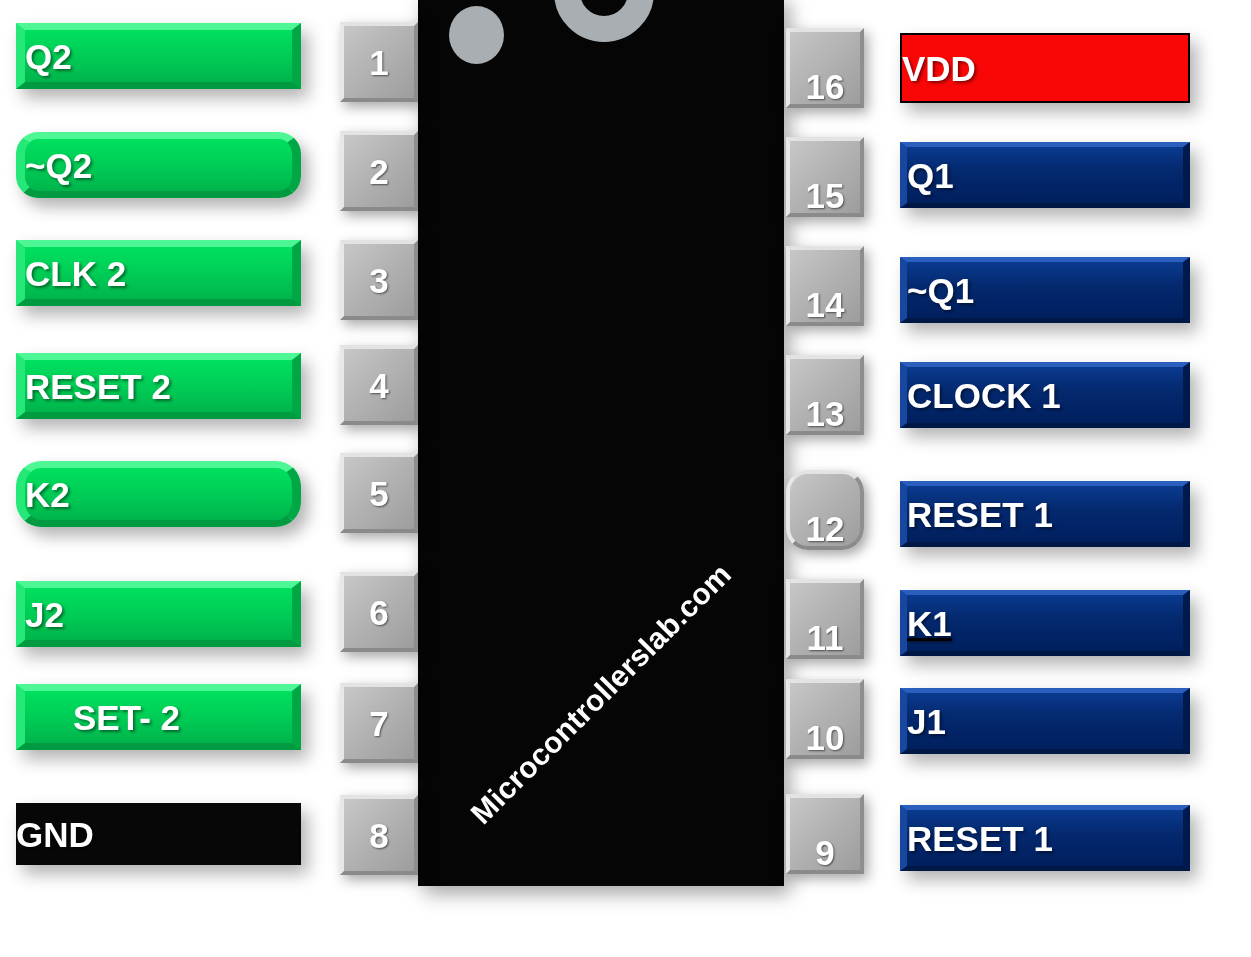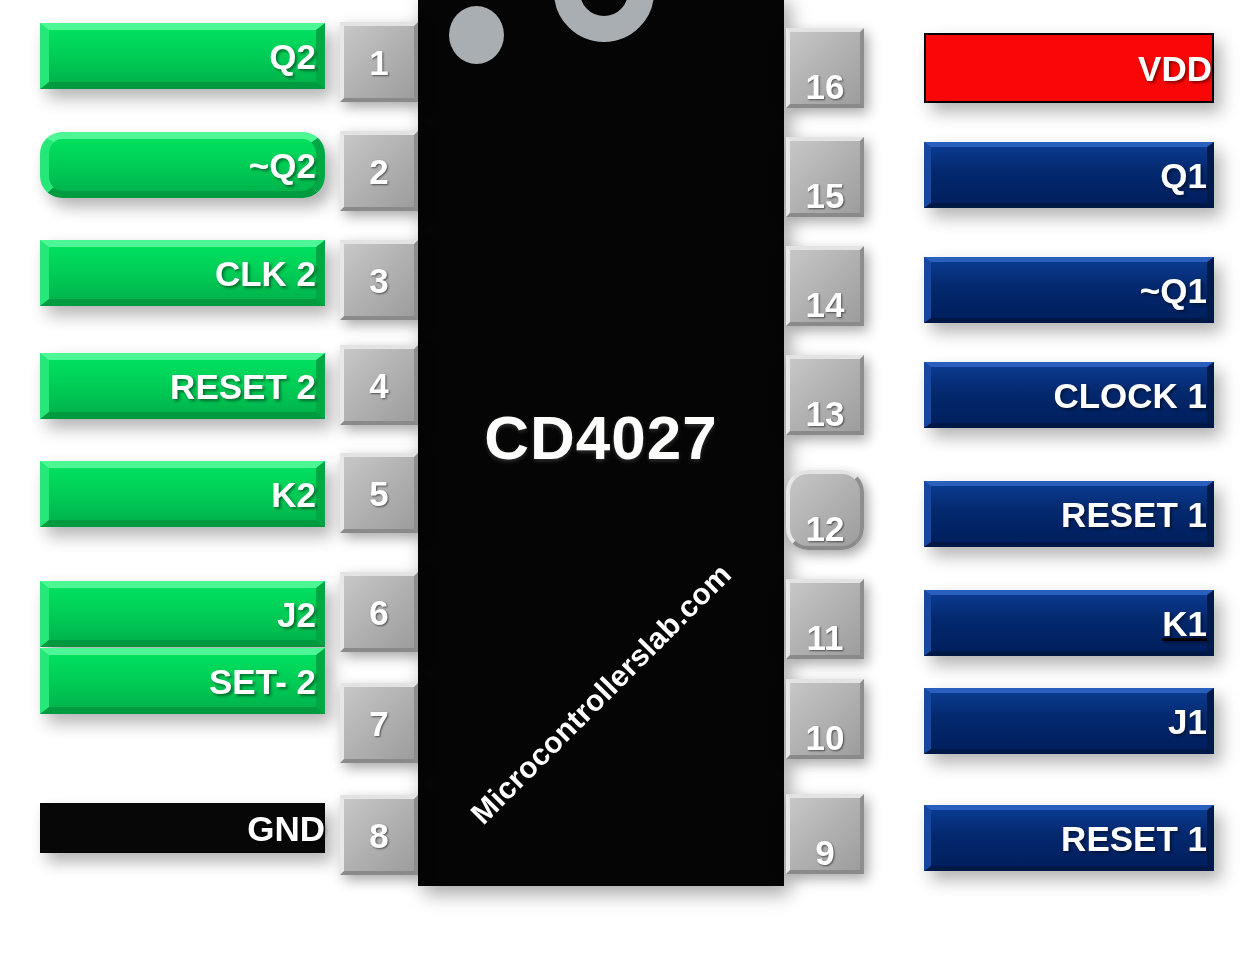--- a/index.html
+++ b/index.html
@@ -60,25 +60,24 @@
     color:#ffffff;font-size:35px;font-weight:bold;
     text-shadow:1px 1px 2px rgba(0,0,0,.55);
     line-height:1;
   }
   .pinbox.left{left:340px;}
   .pinbox.right{left:786px;align-items:flex-end;}
 
   
   .bar{
     position:absolute;height:66px;
-    display:flex;align-items:center;justify-content:flex-end;
+    display:flex;align-items:center;justify-content:flex-start;
     box-sizing:border-box;
     box-shadow:7px 9px 16px rgba(0,0,0,.30);
     z-index:4;
-    margin-left:24px;
   }
   .bar span{
     color:#ffffff;font-size:35px;font-weight:bold;
     text-shadow:2px 2px 3px rgba(0,0,0,.45);
     line-height:1;white-space:nowrap;
   }
   .bar.left{left:16px;width:285px;}
   .bar.right{left:900px;width:290px;}
 
   .bar.green{
@@ -96,48 +95,48 @@
     border-right:7px solid #001a50;
   }
   .bar.red{
     background:#f90606;
     border:2px solid #000000;
     height:70px;
   }
   .bar.black{
     background:#070707;
     border:none;
-    height:50px;
+    height:62px;
   }
 </style>
 </head>
 <body>
 
 <div id="stage">
 
   <div id="left-bars">
       <div class="bar left green" style="top: 23px;">
         <span>Q2</span>
       </div>
       <div class="bar left green" style="top: 132px; border-radius: 22px;">
         <span>~Q2</span>
       </div>
       <div class="bar left green" style="top: 240px;">
         <span>CLK 2</span>
       </div>
       <div class="bar left green" style="top: 353px;">
         <span>RESET 2</span>
       </div>
-      <div class="bar left green" style="top: 461px;">
+      <div class="bar left green" style="top: 461px; border-radius: 25px;">
         <span>K2</span>
       </div>
       <div class="bar left green" style="top: 581px;">
         <span>J2</span>
       </div>
-      <div class="bar left green" style="top: 648px;">
+      <div class="bar left green" style="top: 684px; padding-left: 48px;">
         <span>SET- 2</span>
       </div>
       <div class="bar left black" style="top: 803px;">
         <span>GND</span>
       </div>
     </div>
 
   <div id="left-boxes">
       <div class="pinbox left" style="top: 22px;">
         <span>1</span>
@@ -161,21 +160,20 @@
         <span>7</span>
       </div>
       <div class="pinbox left" style="top: 795px;">
         <span>8</span>
       </div>
     </div>
 
   <div class="chip">
     <div class="chip-dot"></div>
     <div class="chip-notch"></div>
-    <div class="chip-name">CD4027</div>
     <div class="watermark">Microcontrollerslab.com</div>
   </div>
 
   <div id="right-boxes">
       <div class="pinbox right" style="top: 28px;">
         <span>16</span>
       </div>
       <div class="pinbox right" style="top: 137px;">
         <span>15</span>
       </div>

